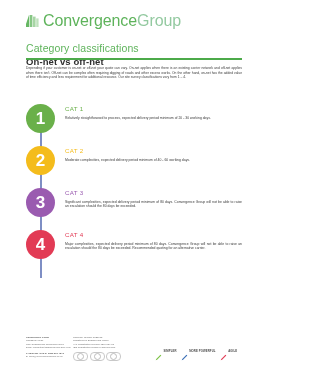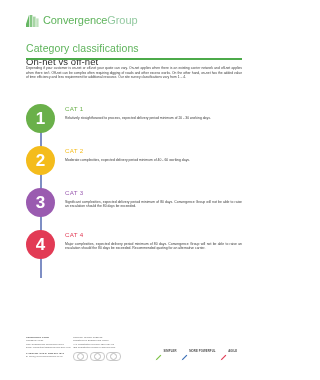--- a/index.html
+++ b/index.html
@@ -9,31 +9,31 @@
     font-family:"Liberation Sans","DejaVu Sans",sans-serif;
     -webkit-font-smoothing:antialiased;
   }
   .page{position:relative;width:268px;height:380px;background:#fff;}
 
   
   .header{position:absolute;left:26px;top:11px;width:216px;}
   .logo-row{display:flex;align-items:center;gap:2px;height:19px;}
   .logo-mark{width:15px;height:15px;flex:0 0 15px;position:relative;overflow:hidden;}
   .logo-mark svg{display:block;}
-  .logo-text{font-size:11px;letter-spacing:-0.1px;line-height:15px;white-space:nowrap;}
+  .logo-text{font-size:16px;letter-spacing:-0.1px;line-height:15px;white-space:nowrap;}
   .logo-text .c1{color:#5eb35b;}
   .logo-text .c2{color:#93c9a0;}
 
   .cat-title{
     color:#5eb35b;font-size:10.5px;line-height:13px;
     margin-top:12px;letter-spacing:0.1px;font-weight:400;
   }
   .cat-sub{
     color:#2f2f2f;font-size:9.5px;line-height:12px;margin-top:1px;
-    letter-spacing:0.1px;font-weight:400;
+    letter-spacing:0.1px;font-weight:700;
   }
   .rule{
     position:absolute;left:26px;top:58px;width:216px;height:2px;
     background:#4caa4a;
   }
 
   
   .intro{
     position:absolute;left:26px;top:66px;width:216px;
     font-size:3.3px;line-height:4.6px;color:#3a3a3a;text-align:justify;

